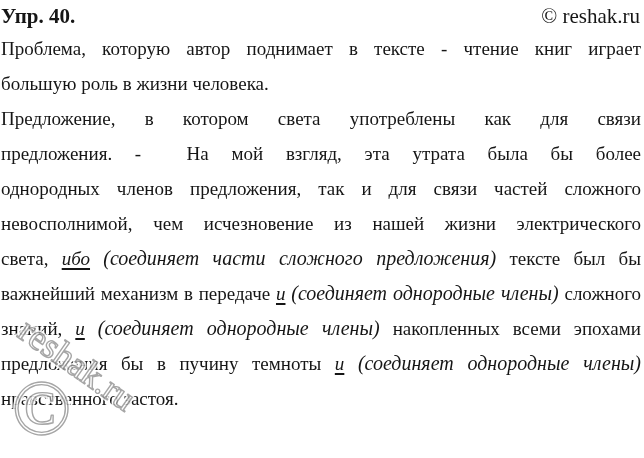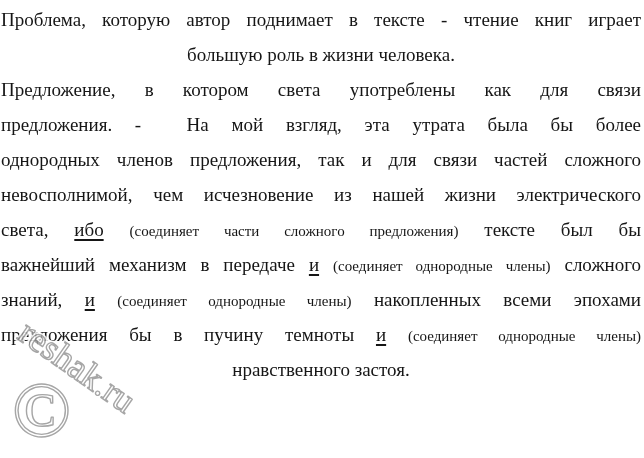--- a/index.html
+++ b/index.html
@@ -27,34 +27,36 @@
   .copyright { font-weight: normal; }
   .doc-body {
     margin-top: 2px;
     padding: 0 3px 0 1px;
     font-size: 19px;
   }
   .para { margin: 0; }
   .line {
     line-height: 35px;
     height: 35px;
-    text-align: center;
+    text-align: left;
     overflow: hidden;
   }
   .line.jst {
     text-align: justify;
     text-align-last: justify;
   }
   .seg-underline {
     text-decoration: underline;
     text-underline-offset: 3px;
     text-decoration-thickness: 1.5px;
+    font-style: italic;
   }
   .seg-italic {
-    font-size: 15px;
+    font-style: italic;
+    font-size: 20px;
   }
   .watermark {
     position: absolute;
     left: 0; top: 288px;
     width: 240px; height: 170px;
     pointer-events: none;
     opacity: 0.85;
   }
   .wm-text {
     font-family: "Liberation Serif", "DejaVu Serif", serif;
@@ -68,20 +70,24 @@
     fill: none;
     stroke-linejoin: round;
   }
   .wm-under { stroke: #ffffff; stroke-width: 4.5px; }
 </style>
 </head>
 <body>
 
 <div class="page">
 
+  <div class="header">
+    <span class="ex-title">Упр. 40.</span>
+    <span class="copyright">© reshak.ru</span>
+  </div>
 
   <div class="doc-body" id="doc-body">
       <div class="para">
         <div class="line jst"><span>Проблема, которую автор поднимает в тексте - чтение книг играет</span></div>
         <div class="line"><span>большую роль в жизни человека.</span></div>
       </div>
       <div class="para">
         <div class="line jst"><span>Предложение, в котором света употреблены как для связи</span></div>
         <div class="line jst"><span>предложения. -&nbsp; На мой взгляд, эта утрата была бы более</span></div>
         <div class="line jst"><span>однородных членов предложения, так и для связи частей сложного</span></div>

